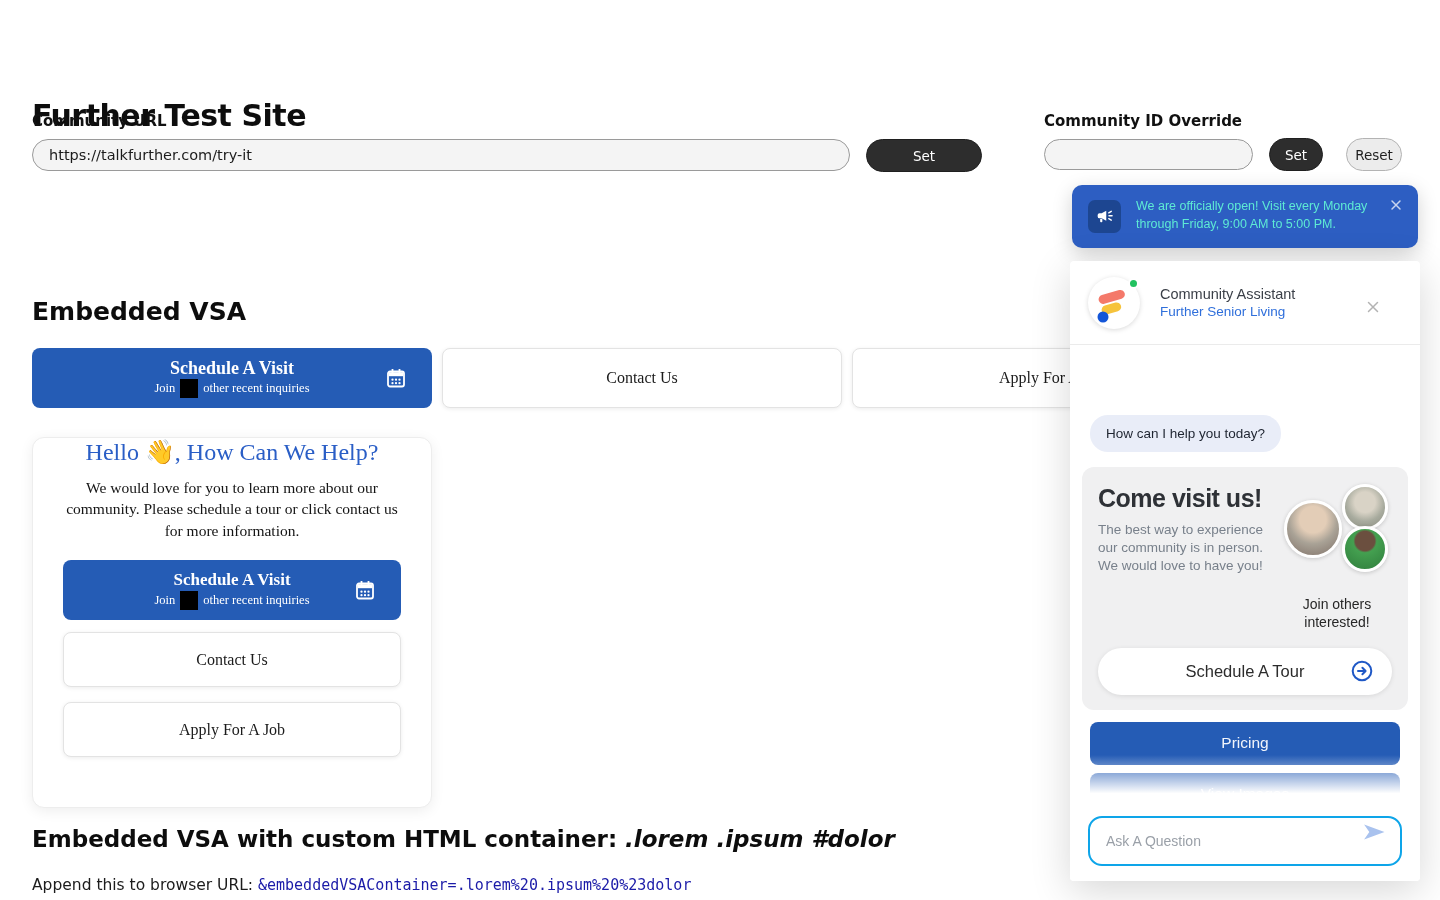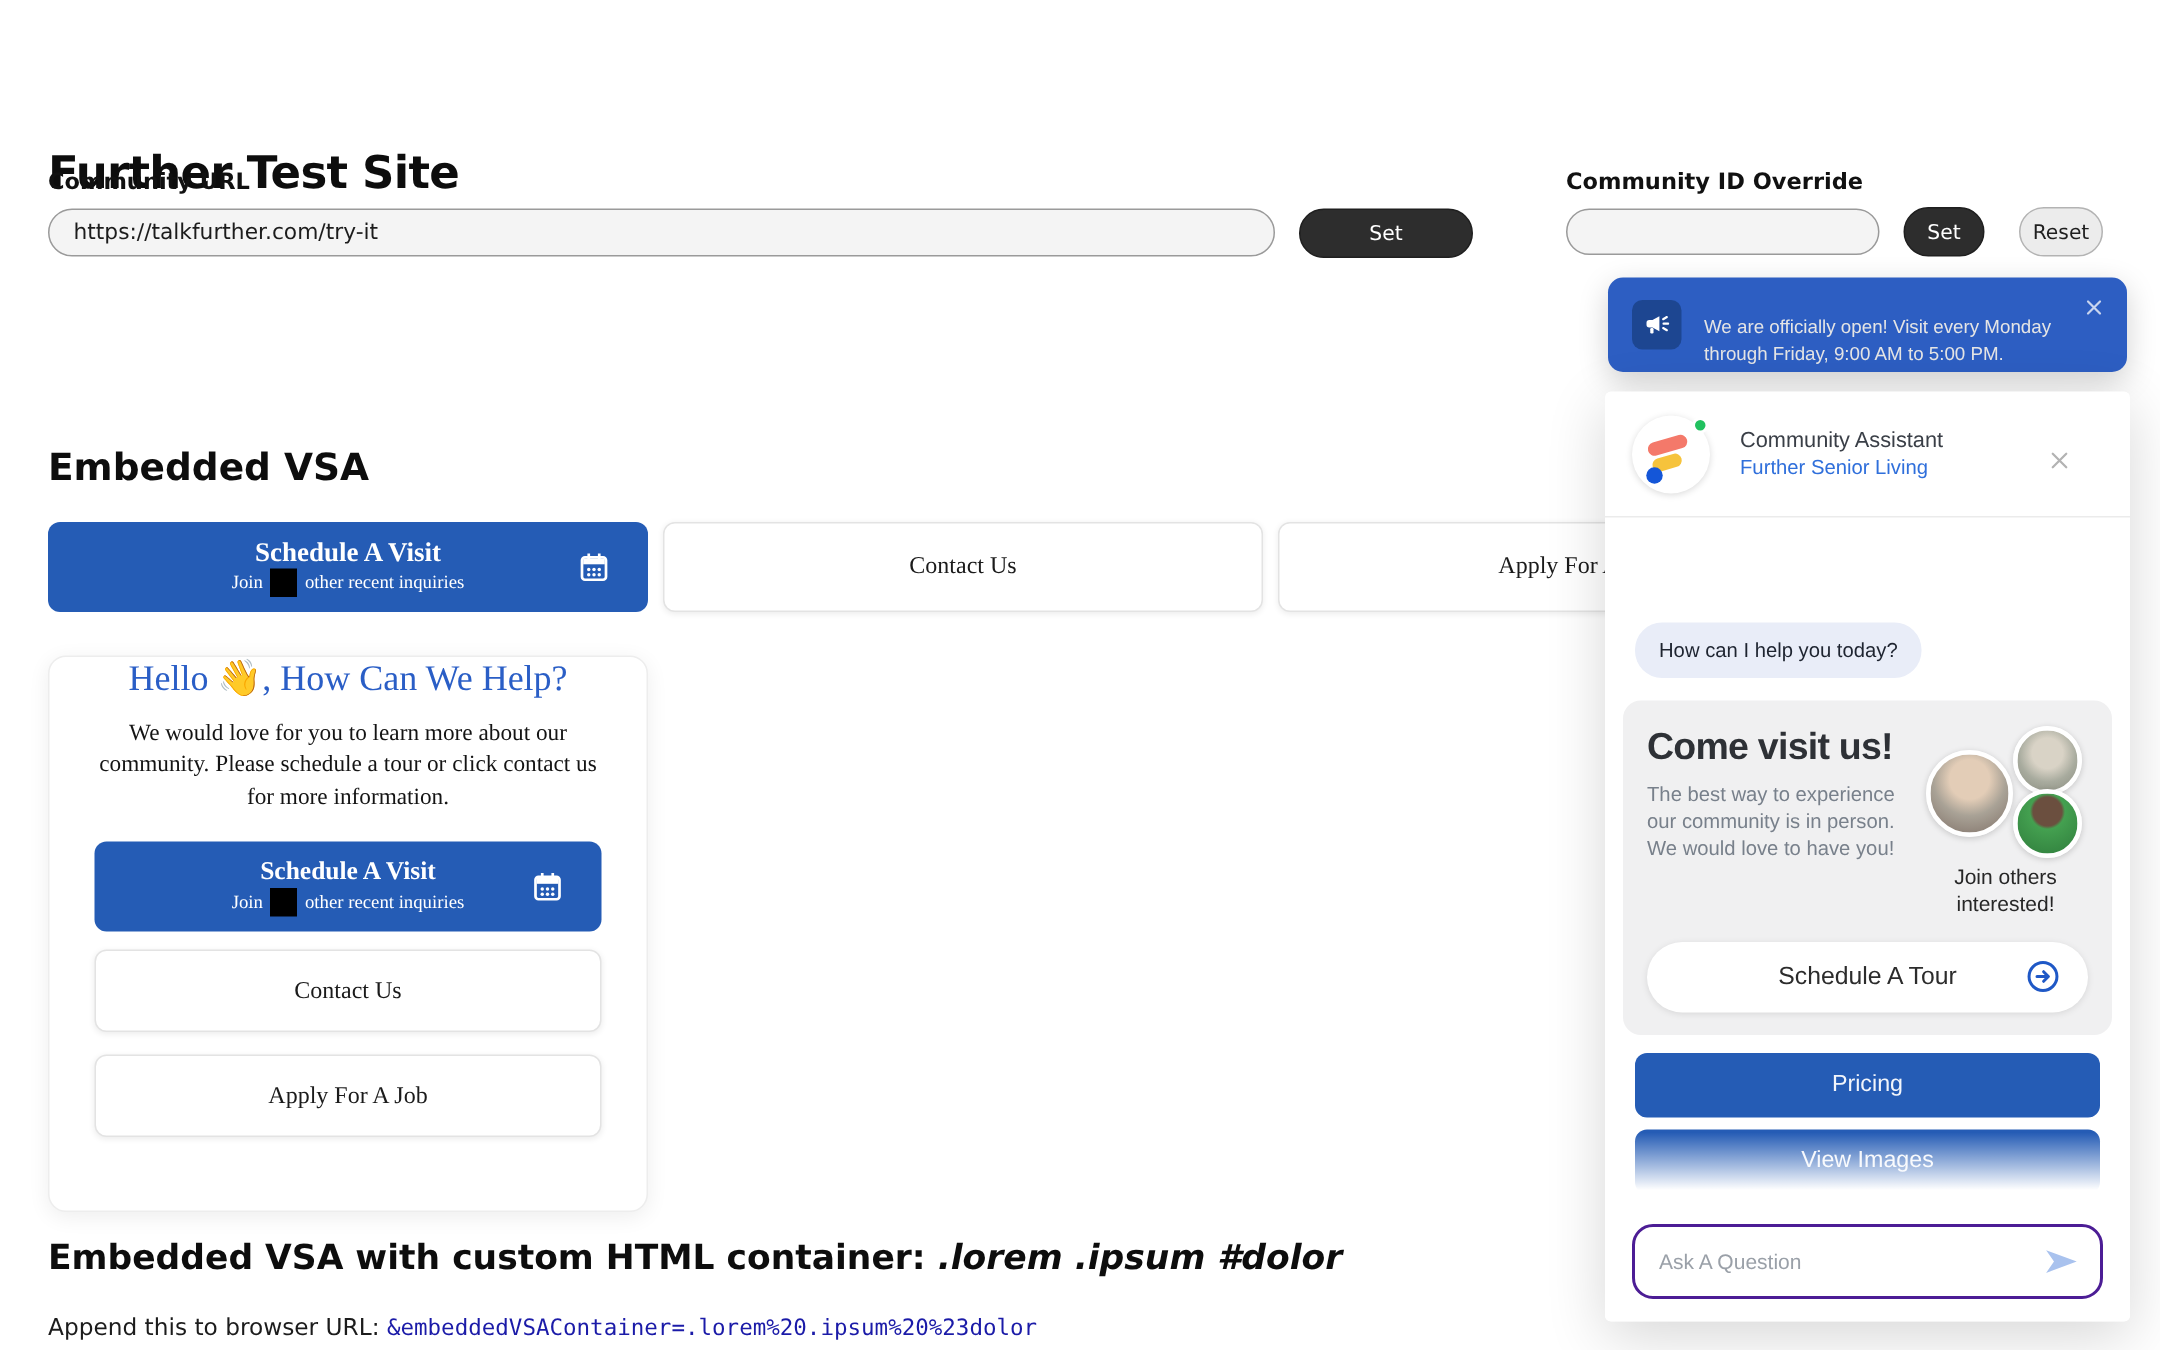--- a/index.html
+++ b/index.html
@@ -44,21 +44,21 @@
   .vsa-card-greeting { text-align:center; font-size:24px; color:#2a5ec6; }
   .vsa-card-desc { margin:11px 30px 0; text-align:center; font-size:15.5px; line-height:1.38; color:#141414; }
   .card-btn { margin:0 30px; border-radius:8px; position:relative; display:flex; flex-direction:column; align-items:center; justify-content:center; cursor:pointer; }
   .card-blue { margin-top:19px; height:60px; background:#255cb5; color:#fff; }
   .card-white { margin-top:12px; height:55px; background:#fff; border:1px solid #e3e3e3; box-shadow:0 1px 4px rgba(0,0,0,0.08); color:#1b1b1b; font-size:16px; }
   .card-white.last { margin-top:15px; }
 
   
   .notif { position:absolute; left:1072px; top:185px; width:346px; height:63px; background:#2d5ec2; border-radius:10px; box-shadow:0 6px 20px rgba(0,0,0,0.18); }
   .notif-icon { position:absolute; left:16px; top:15px; width:33px; height:33px; background:#1d4691; border-radius:7px; display:flex; align-items:center; justify-content:center; }
-  .notif-text { position:absolute; left:64px; top:25px; width:252px; font-size:12.5px; line-height:1.4; color:#e5e5e5; }
+  .notif-text { position:absolute; left:64px; top:13px; width:252px; font-size:12.5px; line-height:1.4; color:#5eead4; }
   .notif-close { position:absolute; right:14px; top:12px; width:16px; height:16px; cursor:pointer; }
 
   .chat-panel { position:absolute; left:1070px; top:261px; width:350px; height:620px; background:#fff; border-radius:4px; box-shadow:0 10px 40px rgba(0,0,0,0.16); overflow:hidden; }
   .chat-header { position:absolute; left:0; right:0; top:0; height:84px; border-bottom:1px solid #ebebeb; }
   .assist-avatar { position:absolute; left:18px; top:16px; width:52px; height:52px; border-radius:50%; background:#fff; box-shadow:0 1px 5px rgba(0,0,0,0.15); }
   .online-dot { position:absolute; left:58px; top:17px; width:11px; height:11px; border-radius:50%; background:#21c15f; border:2px solid #fff; }
   .assist-title { position:absolute; left:90px; top:25px; font-size:14.5px; color:#3a3f47; }
   .assist-link { position:absolute; left:90px; top:43px; font-size:13.5px; color:#2f6fdb; cursor:pointer; }
   .chat-close { position:absolute; right:38px; top:37px; width:18px; height:18px; cursor:pointer; }
 
@@ -68,28 +68,28 @@
   .visit-row { display:flex; }
   .visit-left { flex:1; min-width:0; }
   .visit-title { font-size:25px; font-weight:bold; color:#2e3136; letter-spacing:-0.5px; }
   .visit-body { margin-top:8px; font-size:13.5px; line-height:1.35; color:#78808b; }
   .visit-right { width:110px; text-align:center; }
   .av-cluster { position:relative; width:110px; height:92px; }
   .av { position:absolute; border-radius:50%; border:3px solid #fff; box-shadow:0 1px 4px rgba(0,0,0,0.18); }
   .av1 { left:2px; top:16px; width:58px; height:58px; background:radial-gradient(circle at 50% 32%, #e3cdb7 0 30%, #a9a296 55%, #7e6f66 100%); }
   .av2 { right:4px; top:0; width:46px; height:46px; background:radial-gradient(circle at 50% 38%, #d9d3c6 0 32%, #a8ab9e 60%, #898b7e 100%); }
   .av3 { right:4px; top:42px; width:46px; height:46px; background:radial-gradient(circle at 50% 30%, #6b4f3f 0 28%, #44a050 34%, #2f7d3c 100%); }
-  .av-caption { margin-top:0; font-size:14px; line-height:1.28; color:#272727; }
+  .av-caption { margin-top:20px; font-size:14px; line-height:1.28; color:#272727; }
   .tour-btn { position:relative; margin-top:16px; height:47px; background:#fff; border-radius:24px; box-shadow:0 1px 5px rgba(0,0,0,0.10); display:flex; align-items:center; justify-content:center; font-size:16.5px; color:#2c2c2c; cursor:pointer; }
   .tour-arrow { position:absolute; right:18px; top:50%; transform:translateY(-50%); width:24px; height:24px; }
   .chat-action { margin:8px 8px 0; height:43px; background:#255cb5; border-radius:8px; display:flex; align-items:center; justify-content:center; font-size:15.5px; color:#f2f5fb; cursor:pointer; }
   .chat-action.first { margin-top:12px; }
   .fade-overlay { position:absolute; left:0; right:0; bottom:78px; height:48px; background:linear-gradient(to bottom, rgba(255,255,255,0), #fff 80%); pointer-events:none; }
   .chat-inputbar { position:absolute; left:0; right:0; bottom:0; height:80px; background:#fff; padding:15px 18px; }
-  .input-wrap { height:50px; border:2px solid #4c1d95; border-radius:14px; display:flex; align-items:center; }
+  .input-wrap { height:50px; border:2px solid #0ea5e9; border-radius:14px; display:flex; }
   .ask-input { flex:1; border:none; outline:none; background:transparent; padding:0 16px; font-size:14px; color:#333; font-family:"Liberation Sans","DejaVu Sans",sans-serif; }
   .ask-input::placeholder { color:#9aa0a8; }
   .send-icon { width:28px; height:28px; margin-right:12px; cursor:pointer; flex:0 0 auto; }
 </style>
 </head>
 <body>
 
 <div class="page">
 
   <div class="chrome">

